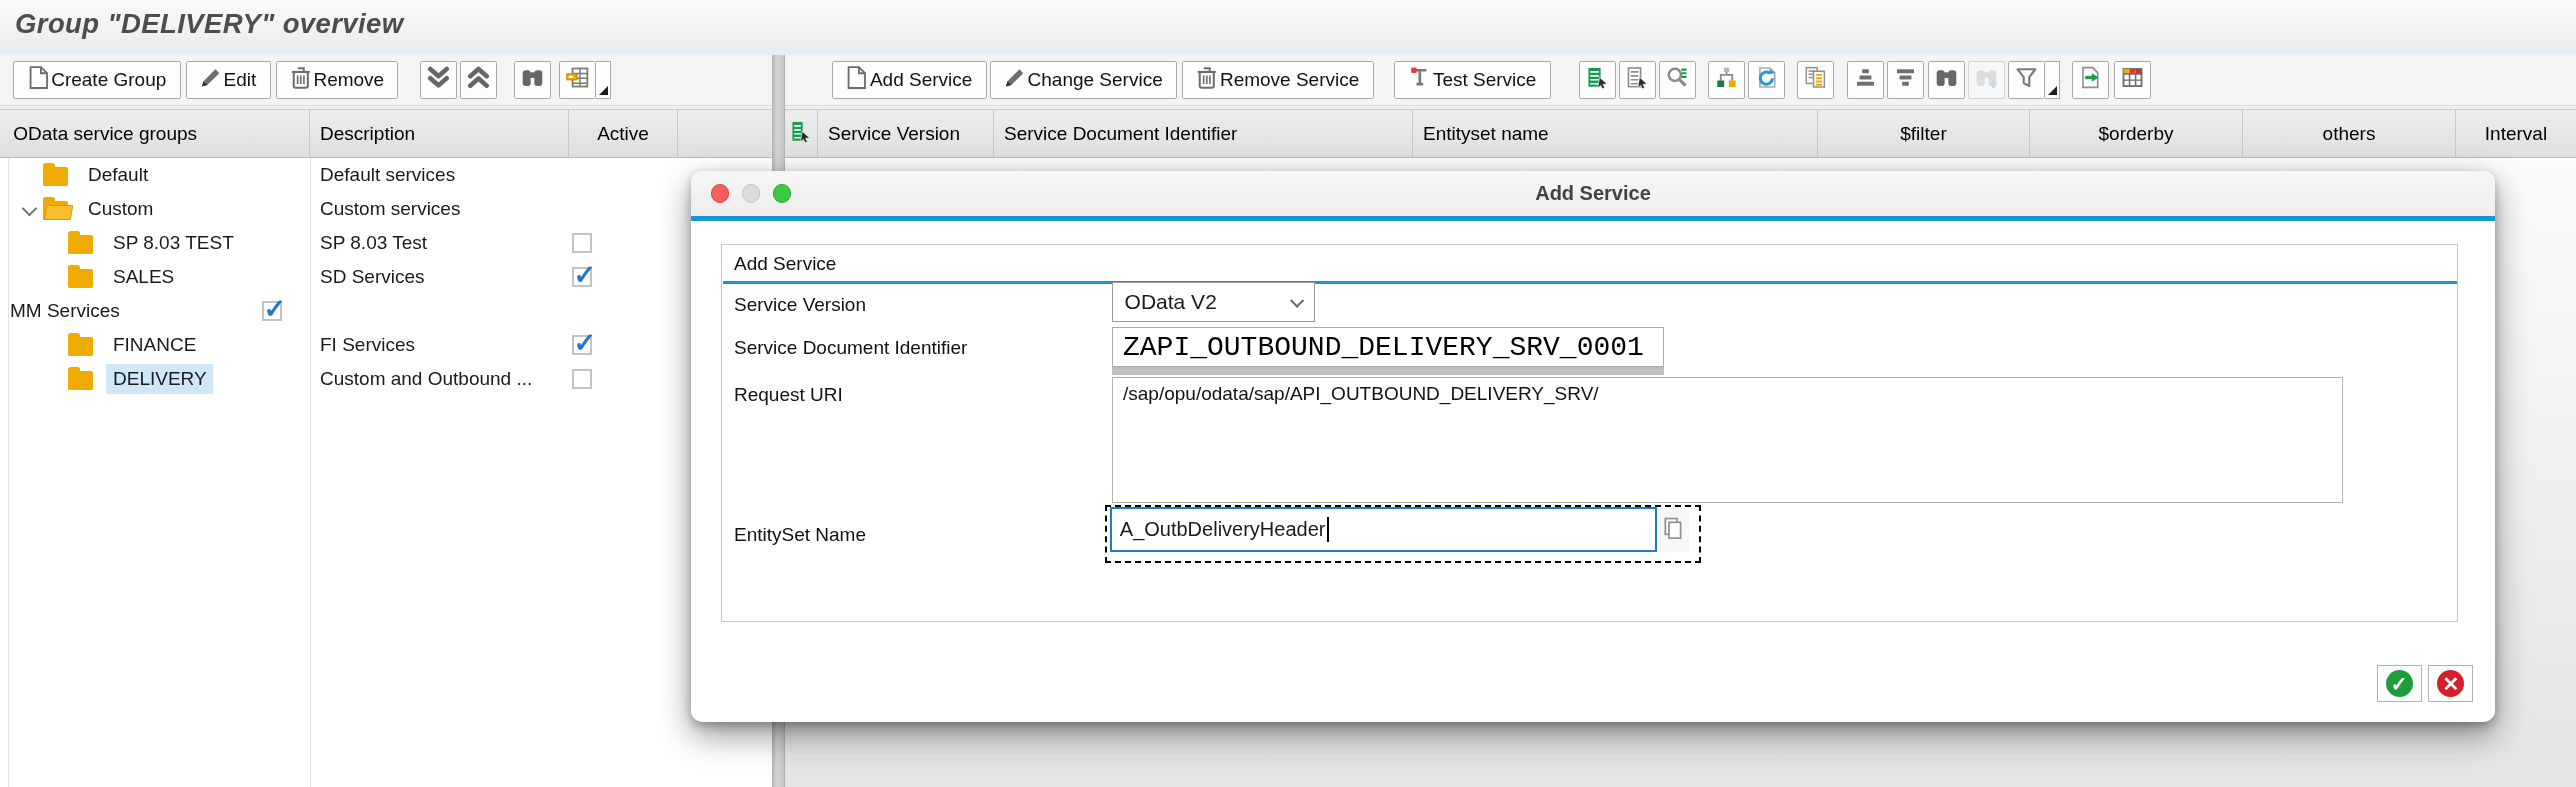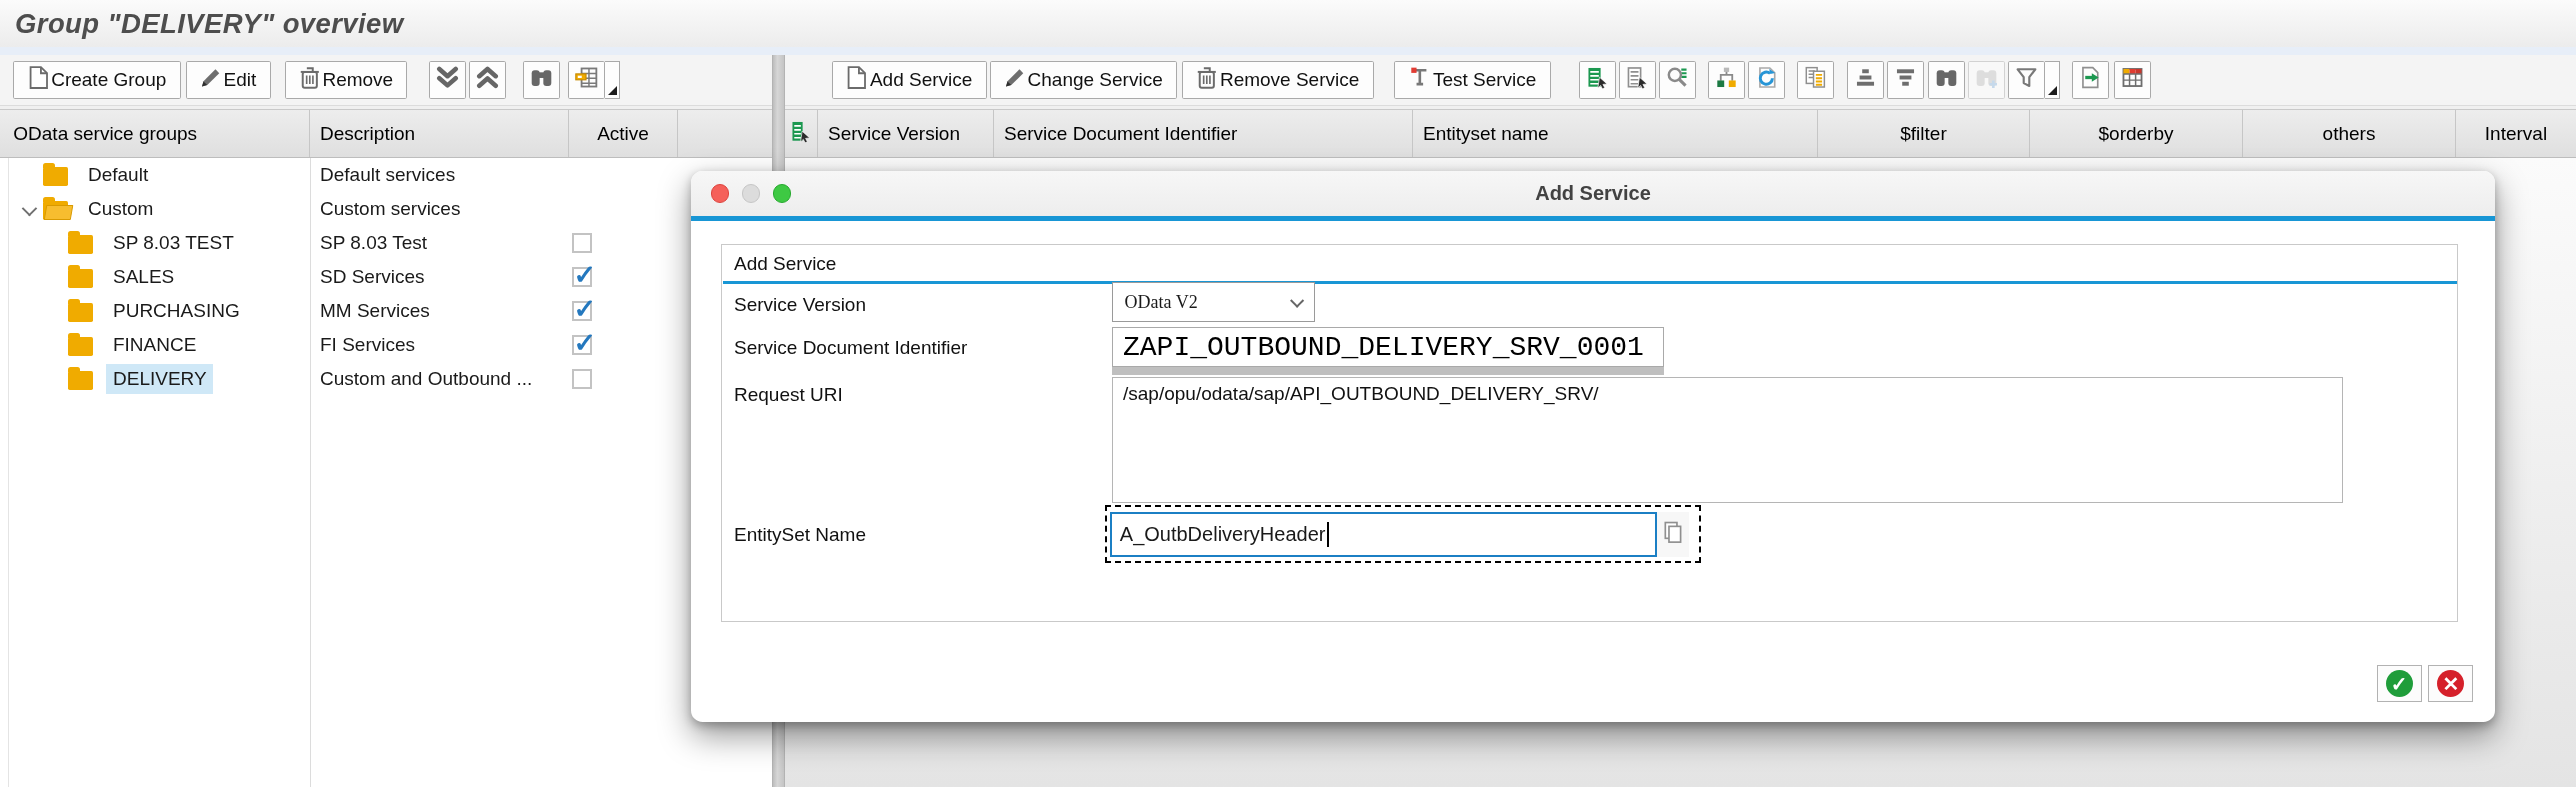--- a/index.html
+++ b/index.html
@@ -79,37 +79,37 @@
   .light.min{background:#dcdcdc;border:0.8px solid #c6c6c6;}
   .light.green{background:#3ec943;border:0.8px solid #27a92f;}
   .dlg-blueline{position:absolute;left:0;top:45px;width:100%;height:5px;background:#1896d5;}
 
   .groupbox{position:absolute;left:30px;top:73px;width:1737px;height:378px;border:0.8px solid #c9c9c9;box-sizing:border-box;}
   .group-title{position:absolute;left:43px;top:82px;font-size:19px;color:#111;}
   .group-underline{position:absolute;left:32px;top:110px;width:1734px;height:3.3px;background:#1896d5;}
 
   .flabel{position:absolute;left:43px;font-size:19px;color:#111;white-space:nowrap;}
   .dropdown{position:absolute;left:421px;top:111px;width:203px;height:40px;background:#fff;
-    border:0.8px solid #9a9a9a;box-sizing:border-box;display:flex;align-items:center;font-size:18px;font-family:Liberation Serif, serif;}
+    border:0.8px solid #9a9a9a;box-sizing:border-box;display:flex;align-items:center;font-size:21px;}
   .dropdown .val{margin-left:11.6px;flex:1;}
   .dd-chev{width:11.6px;height:11.6px;margin-right:11.6px;position:relative;}
   .dd-chev::before{content:"";position:absolute;left:0.8px;top:0px;width:7.5px;height:7.5px;
     border-left:2.1px solid #666;border-bottom:2.1px solid #666;transform:rotate(-45deg);}
 
   .txtinput{position:absolute;left:421px;top:156px;width:552px;height:40px;box-sizing:border-box;
     border:0.8px solid #a9a9a9;background:#fff;font-family:"Liberation Mono","DejaVu Sans Mono",monospace;
     font-size:28px;padding:0 10px;color:#000;}
   .hscroll{position:absolute;left:421px;top:196px;width:552px;height:7.5px;background:#bfbfbf;}
 
   .uriarea{position:absolute;left:421px;top:206px;width:1231px;height:126px;box-sizing:border-box;
     border:0.8px solid #b5b5b5;background:#fff;resize:none;font-family:"Liberation Sans",sans-serif;
     font-size:19px;padding:5px 10px;color:#111;outline:none;}
 
   .ants{position:absolute;left:414px;top:334px;width:596px;height:58px;border:2.5px dashed #000;
-    box-sizing:border-box;display:flex;align-items:center;background:transparent;}
+    box-sizing:border-box;display:flex;background:transparent;}
   .es-input{margin-left:2.5px;width:547px;height:45px;box-sizing:border-box;border:2.5px solid #1b7fc4;
     background:#fff;display:flex;align-items:center;font-size:20px;padding-left:8.3px;}
   .caret{display:inline-block;width:1.7px;height:25px;background:#000;margin-left:1.7px;}
   .vh-btn{width:32px;height:45px;display:flex;align-items:center;justify-content:center;background:#f7f7f7;}
 
   .dlg-actions{position:absolute;right:21.6px;bottom:20px;display:flex;gap:6.7px;}
   .abtn{width:45px;height:37px;box-sizing:border-box;border:1.7px solid #b2b2b2;background:#fcfcfc;
     display:flex;align-items:center;justify-content:center;}
   .circ{width:27px;height:27px;border-radius:50%;display:flex;align-items:center;justify-content:center;}
   .circ.ok{background:#1f9d3a;}
@@ -139,21 +139,21 @@
       </div>
       <div class="tbtn" style="margin-left:5px;">
         <span>
           <svg width="21.6" height="21.6" viewBox="0 0 13 13">
               <path d="M1.2 11.8l.9-3.2 7.2-7.2 2.3 2.3-7.2 7.2z" fill="#6e6e6e"></path>
               <path d="M1.2 11.8l3.1-.9-2.2-2.2z" fill="#2e2e2e"></path>
             </svg>
         </span>
         <span>Edit</span>
       </div>
-      <div class="tbtn" style="margin-left:14px;">
+      <div class="tbtn" style="margin-left:5px;">
         <span>
           <svg width="21.6" height="23" viewBox="0 0 13 14">
               <rect x="2.2" y="3.6" width="8.6" height="9.6" rx="1.2" fill="none" stroke="#6b6b6b" stroke-width="1.2"></rect>
               <path d="M1 3.6h11" stroke="#6b6b6b" stroke-width="1.2"></path>
               <path d="M4.7 1.4h3.6v2" fill="none" stroke="#6b6b6b" stroke-width="1.2"></path>
               <path d="M4.6 5.8v5.2M6.5 5.8v5.2M8.4 5.8v5.2" stroke="#6b6b6b" stroke-width="1"></path>
             </svg>
         </span>
         <span>Remove</span>
       </div>
@@ -241,24 +241,20 @@
           <span class="folder"></span>
           <span class="tlabel">SALES</span>
         </div>
         <div class="c-desc">SD Services</div>
         <div class="c-active">
             <span class="cb checked"></span>
           </div>
       </div>
 
       <div class="trow">
-        <div class="c-name lvl1">
-          <span class="folder"></span>
-          <span class="tlabel">PURCHASING</span>
-        </div>
         <div class="c-desc">MM Services</div>
         <div class="c-active">
             <span class="cb checked"></span>
           </div>
       </div>
 
       <div class="trow">
         <div class="c-name lvl1">
           <span class="folder"></span>
           <span class="tlabel">FINANCE</span>

